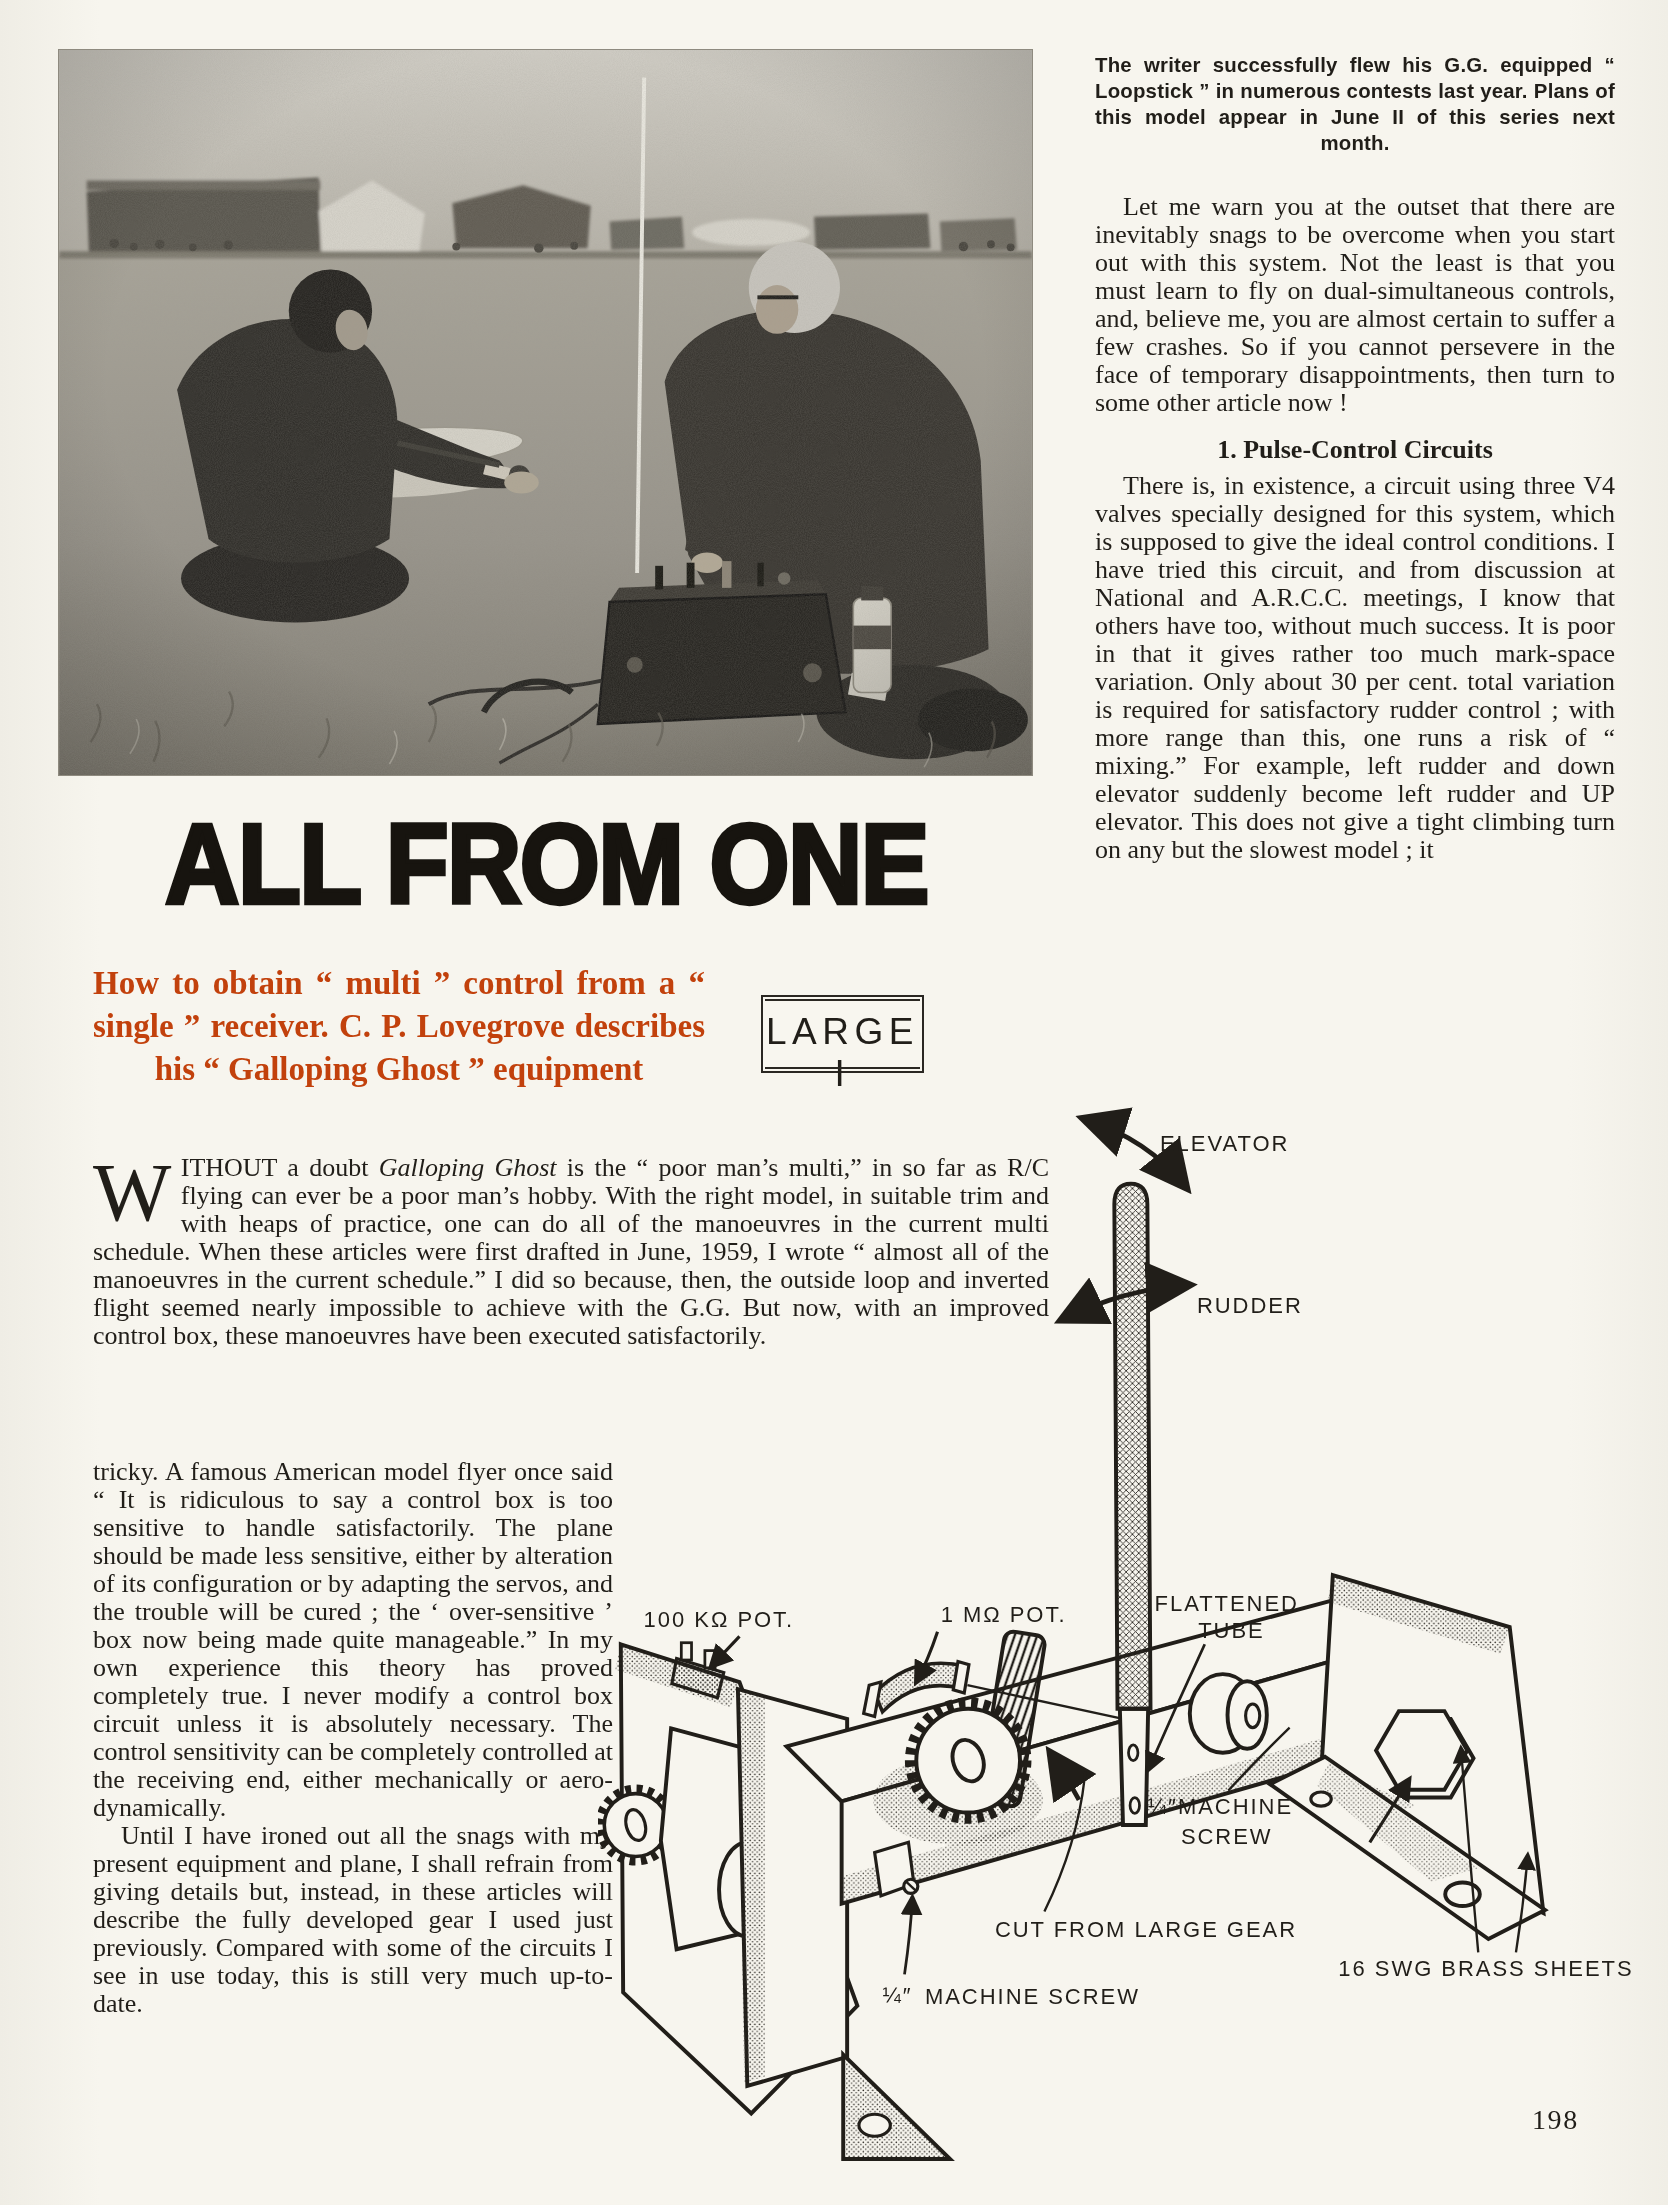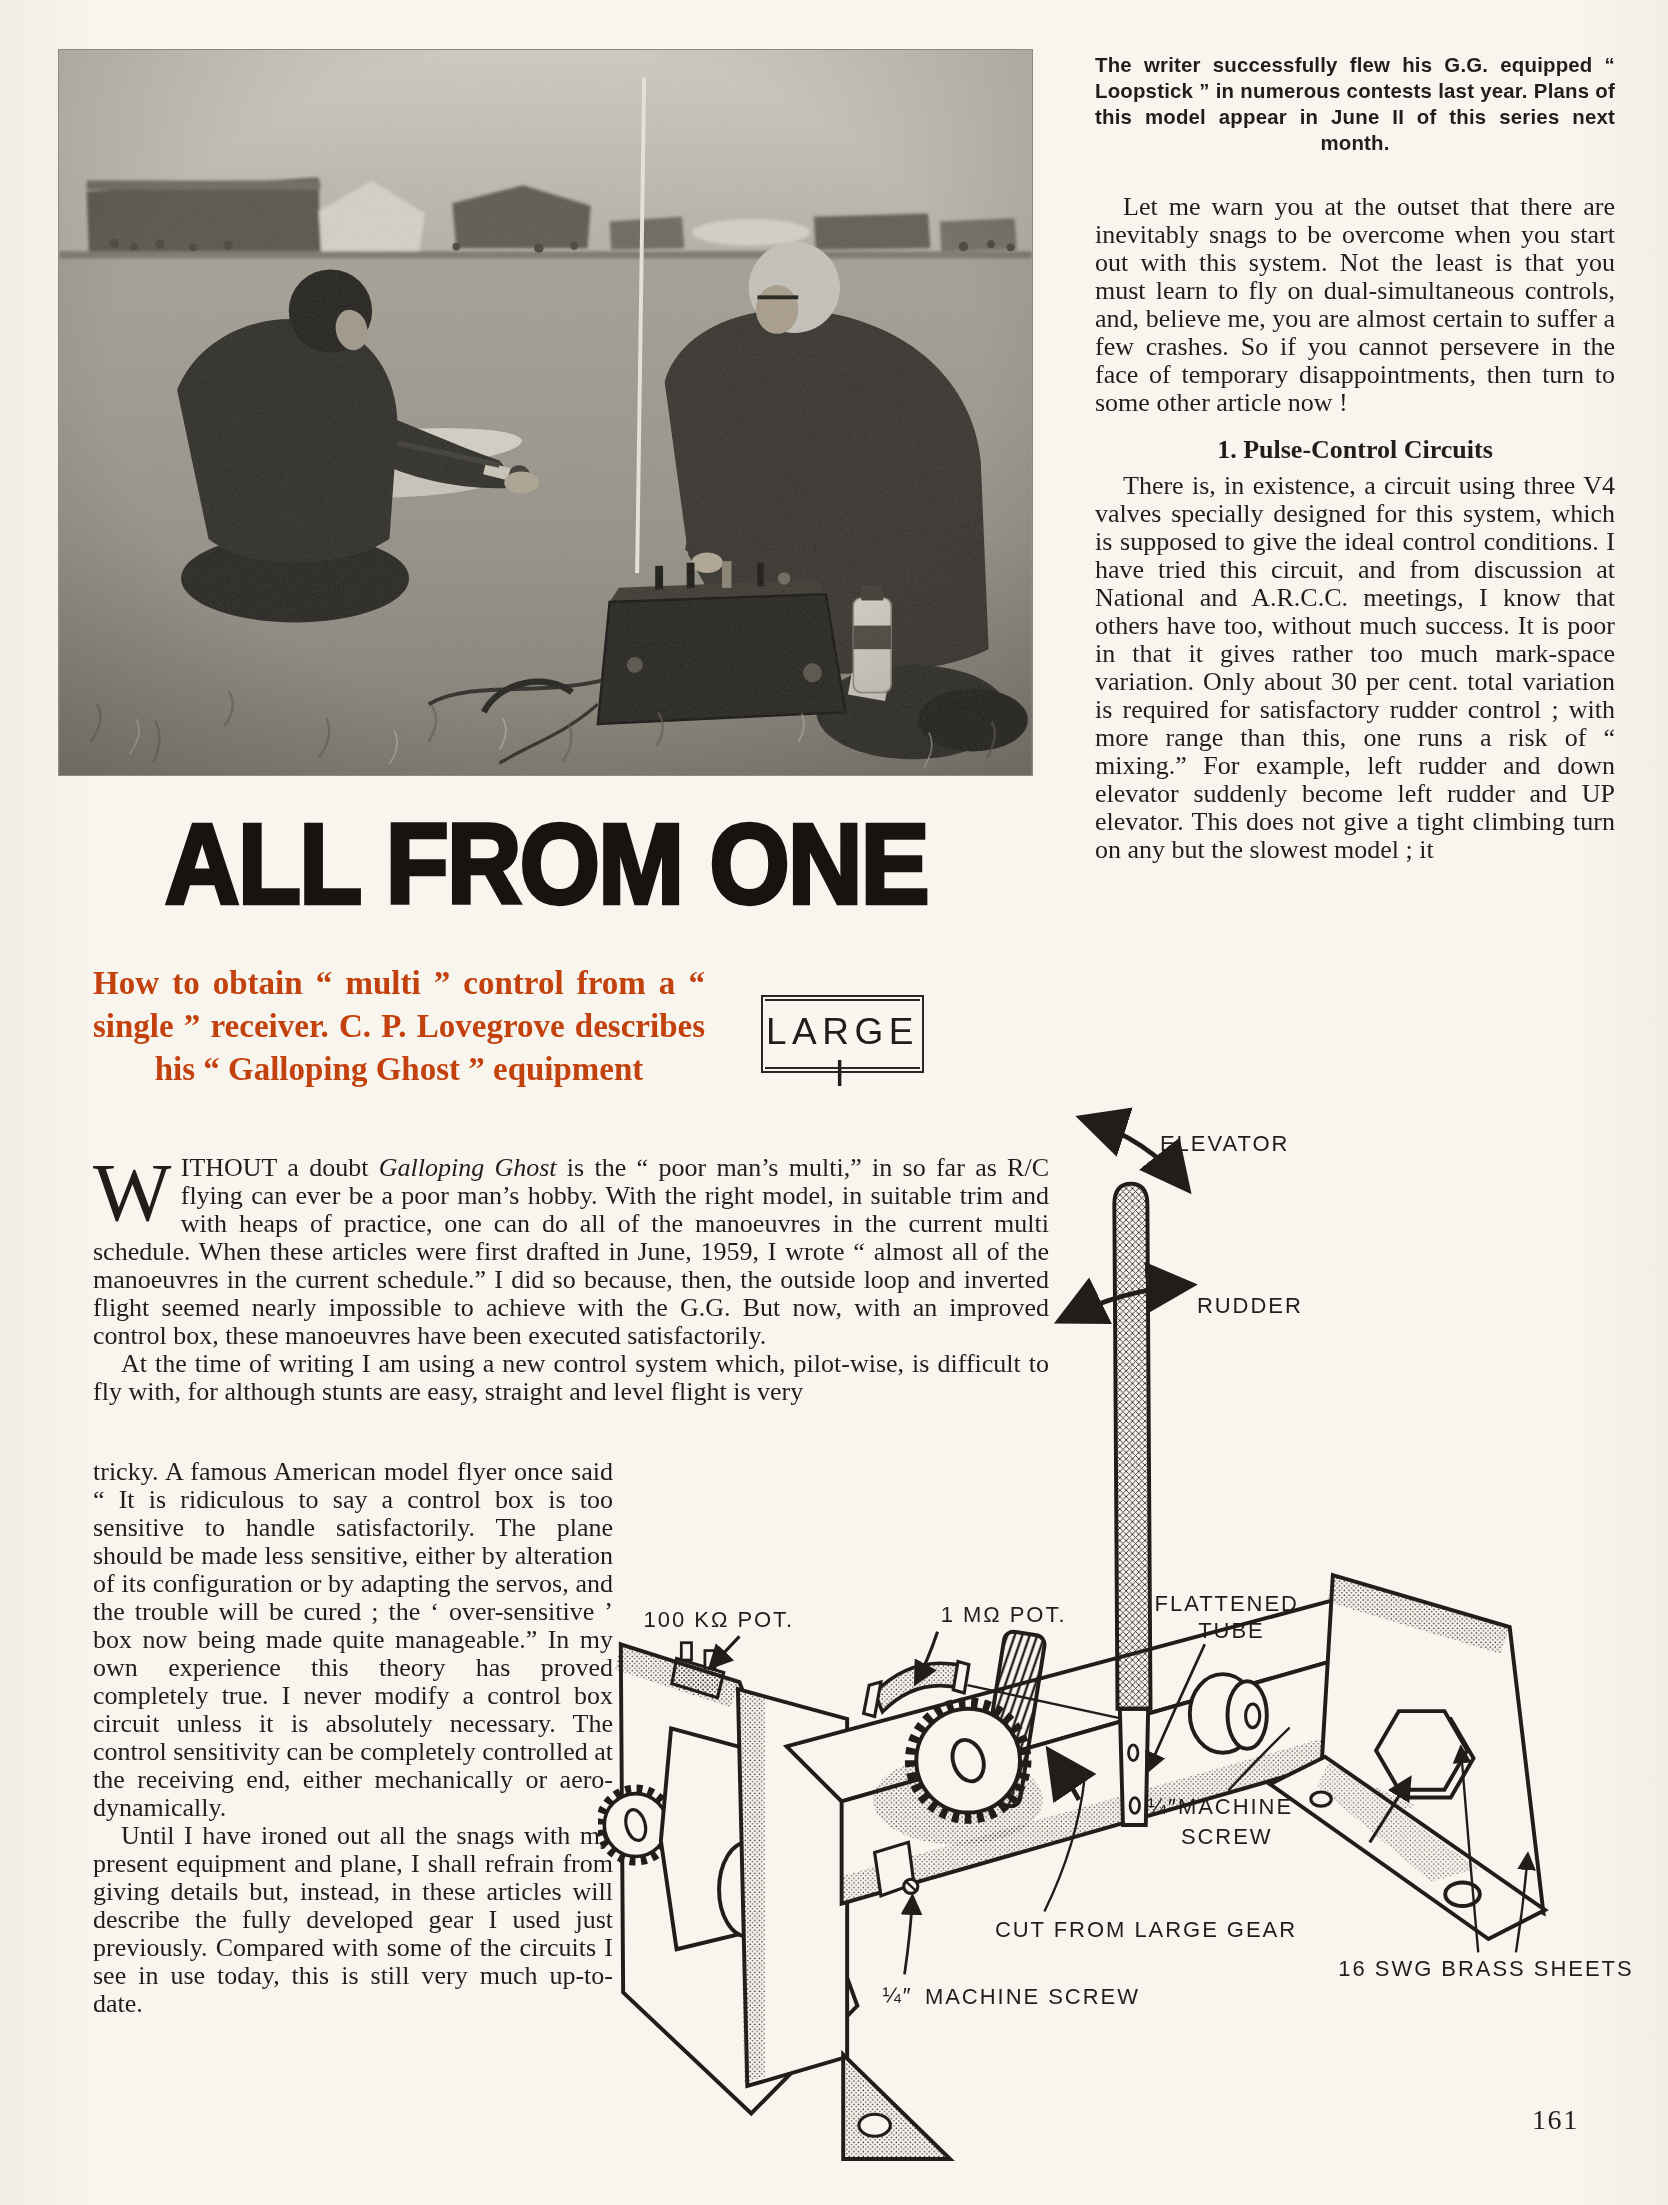--- a/index.html
+++ b/index.html
@@ -217,21 +217,20 @@
 <div class="abs headline">ALL FROM ONE</div>
 
 <div class="abs subhead">How to obtain “ multi ” control from a “ single ” receiver.  C. P. Lovegrove describes his “ Galloping Ghost ” equipment</div>
 
 <div class="abs partbox">
   <span>LARGE I</span>
 </div>
 
 <div class="abs bodywide">
   <p><span class="dropcap">W</span><span>ITHOUT a doubt </span><i>Galloping Ghost</i><span> is the “ poor man’s multi,” in so far as R/C flying can ever be a poor man’s hobby.  With the right model, in suitable trim and with heaps of practice, one can do all of the manoeuvres in the current multi schedule.  When these articles were first drafted in June, 1959, I wrote “ almost all of the manoeuvres in the current schedule.”  I did so because, then, the outside loop and inverted flight seemed nearly impossible to achieve with the G.G.  But now, with an improved control box, these manoeuvres have been executed satisfactorily.</span></p>
-  <p class="cont">At the time of writing I am using a new control system which, pilot-wise, is difficult to fly with, for although stunts are easy, straight and level flight is very</p>
 </div>
 
 <div class="abs bodynarrow">
   <p>tricky.  A famous American model flyer once said “ It is ridiculous to say a control box is too sensitive to handle satisfactorily.  The plane should be made less sensitive, either by alteration of its configuration or by adapting the servos, and the trouble will be cured ; the ‘ over-sensitive ’ box now being made quite manageable.”  In my own experience this theory has proved completely true.  I never modify a control box circuit unless it is absolutely necessary.  The control sensitivity can be completely controlled at the receiving end, either mechanically or aero-dynamically.</p>
   <p class="ind">Until I have ironed out all the snags with my present equipment and plane, I shall refrain from giving details but, instead, in these articles will describe the fully developed gear I used just previously.  Compared with some of the circuits I see in use today, this is still very much up-to-date.</p>
 </div>
 
 <div class="abs diagram">
 <svg width="1061" height="1077" viewBox="0 0 1350 1370">
   <defs>
@@ -367,14 +366,14 @@
   <text class="dlabel" x="58" y="678">100 KΩ POT.</text>
   <text class="dlabel" x="792" y="916" text-anchor="middle">¼″MACHINE</text>
   <text class="dlabel" x="800" y="954" text-anchor="middle">SCREW</text>
   <text class="dlabel" x="505" y="1072">CUT  FROM LARGE  GEAR</text>
   <text class="dlabel" x="362" y="1156" font-size="32">¼″</text>
   <text class="dlabel" x="416" y="1158">MACHINE   SCREW</text>
   <text class="dlabel" x="942" y="1122">16 SWG BRASS SHEETS</text>
 </svg>
 </div>
 
-<div class="abs pageno">161</div>
+<div class="abs pageno">198</div>
 
 
 </body></html>

